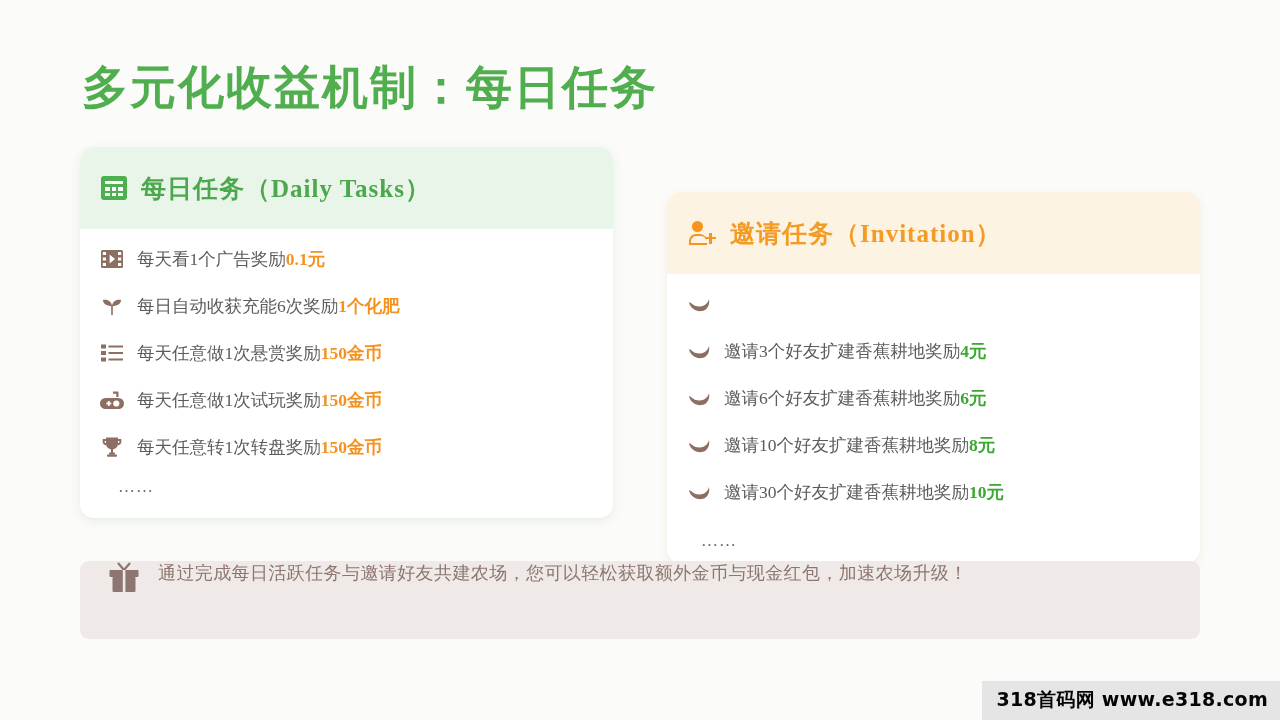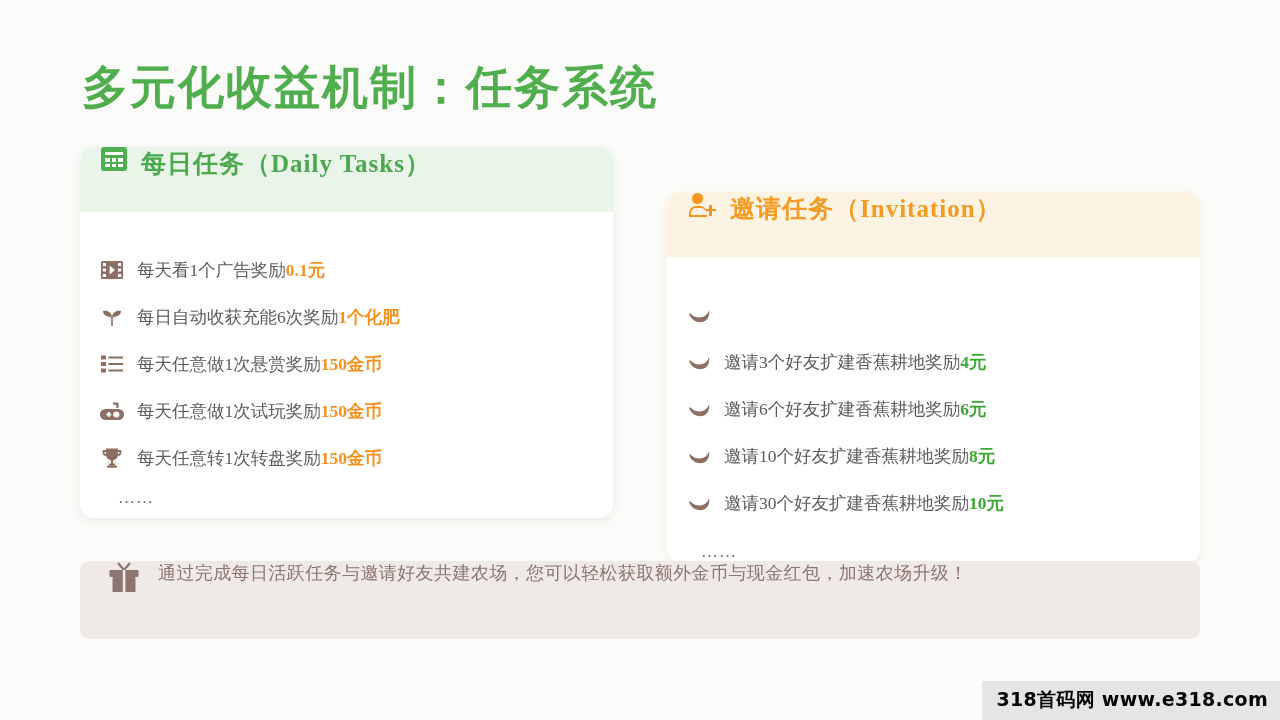--- a/index.html
+++ b/index.html
@@ -42,22 +42,23 @@
     width: 533px;
     height: 371px;
     background: #ffffff;
     border-radius: 14px;
     overflow: hidden;
   }
   .card-left  { left: 80px;  box-shadow: 0 3px 10px rgba(92,150,92,0.13); }
   .card-right { left: 667px; box-shadow: 0 3px 10px rgba(200,150,70,0.13); margin-top: 45px; }
 
   .card-header {
-    height: 65px;
+    height: 82px;
     display: flex;
+    align-items: center;
     padding-left: 21px;
     gap: 14px;
   }
   .card-left  .card-header { background: #eaf5ea; }
   .card-right .card-header { background: #fdf3e2; }
 
   .card-header-title {
     font-family: "Liberation Serif", "DejaVu Serif", serif;
     font-size: 25px;
     font-weight: 700;
@@ -121,21 +122,21 @@
   }
   .icon-userplus .plus::before,
   .icon-userplus .plus::after {
     content: ""; position: absolute; background: #f7941e;
   }
   .icon-userplus .plus::before { left: 0; top: 4px; width: 11px; height: 2.4px; }
   .icon-userplus .plus::after  { left: 4.3px; top: 0; width: 2.4px; height: 11px; }
 
   
   .card-body {
-    padding: 34px 20px 0 20px;
+    padding: 6px 20px 0 20px;
   }
   .task-row {
     display: flex;
     align-items: center;
     height: 47px;
     gap: 13px;
   }
   .task-icon {
     width: 24px; height: 24px;
     flex: none;
@@ -206,21 +207,21 @@
     color: #050505;
     letter-spacing: 0.3px;
     white-space: nowrap;
   }
 </style>
 </head>
 <body>
 
 <div class="page">
 
-  <div class="page-title">多元化收益机制：任务系统</div>
+  <div class="page-title">多元化收益机制：每日任务</div>
 
   <div class="card card-left">
     <div class="card-header">
       <span class="icon-calendar">
         <span class="dots">
             <i></i>
             <i></i>
             <i></i>
             <i></i>
             <i></i>

